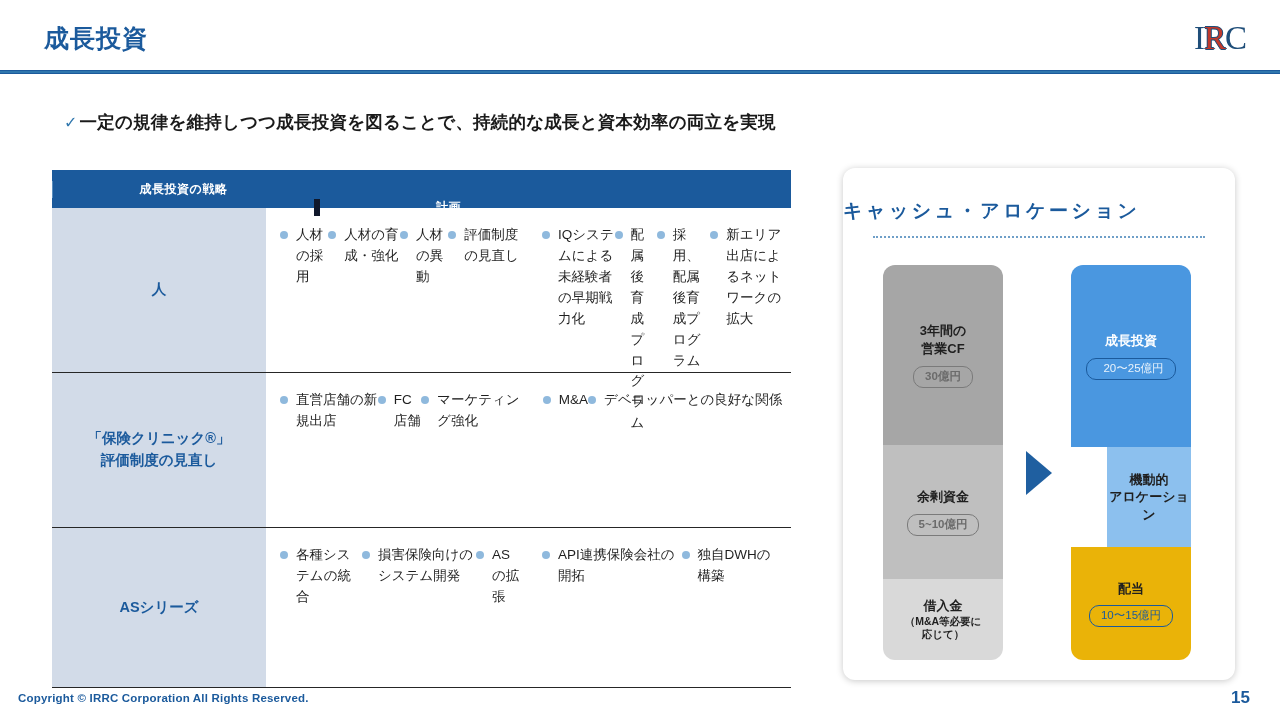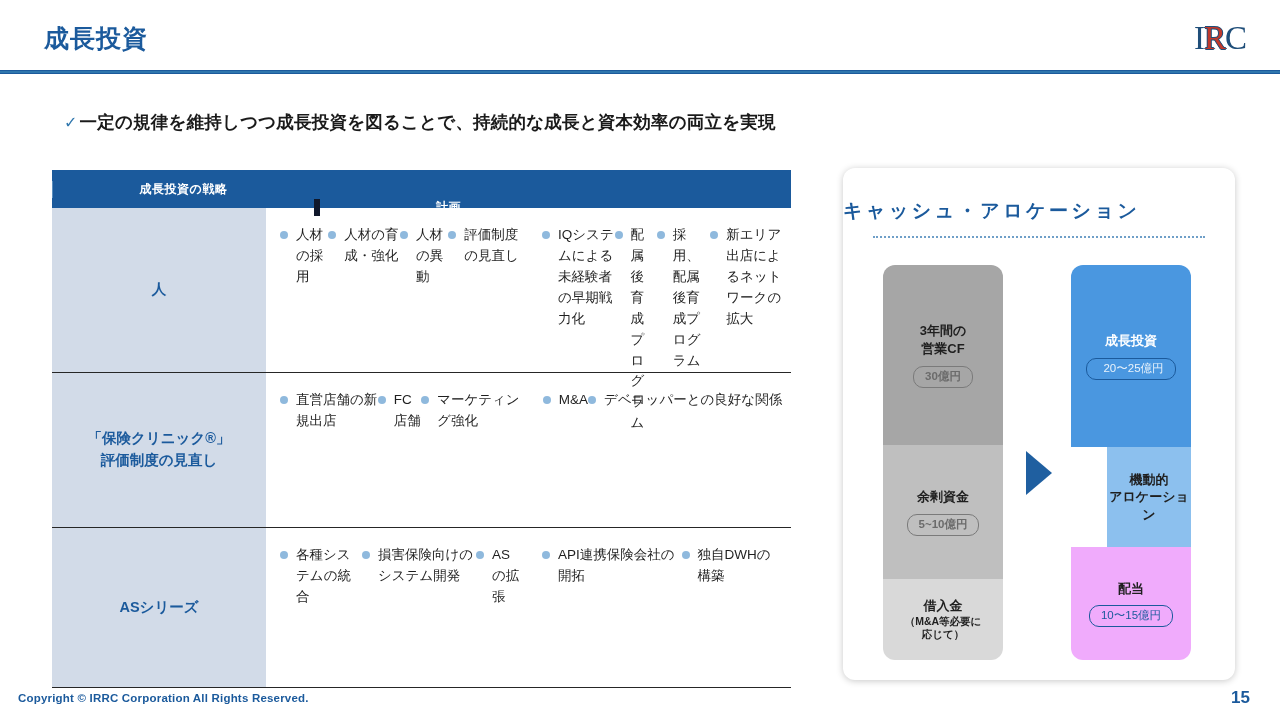--- a/index.html
+++ b/index.html
@@ -113,21 +113,21 @@
     font-size: 11.5px; line-height:1.3; white-space:nowrap;
   }
   
   .g1 { background:#a6a6a6; height: 180px; color:#1f1f1f; }
   .g2 { background:#bfbfbf; height: 134px; color:#1f1f1f; }
   .g3 { background:#d9d9d9; height: 81px;  color:#1f1f1f; }
   .g1 .pill, .g2 .pill { border: 1.4px solid #7a7a7a; color:#6b6b6b;font-weight:bold; }
   
   .b1 { background:#4a97e0; height: 182px; color:#ffffff; }
   .b2 { background:#8cc0ee; height: 100px; color:#1f1f1f;margin-left:36px; }
-  .b3 { background:#f0abfc; height: 113px; color:#1f1f1f; }
+  .b3 { background:#eab308; height: 113px; color:#1f1f1f; }
   .b1 .pill { border: 1.4px solid #1b5a9c; color:#e8f2fb;padding-left:16px; }
   .b3 .pill { border: 1.4px solid #1b5a9c; color:#1b5a9c; }
 
   .arrow {
     position:absolute; left: 183px; top: 283px;
     width: 0; height: 0;
     border-top: 22px solid transparent;
     border-bottom: 22px solid transparent;
     border-left: 26px solid #1f5fa0;
   }

